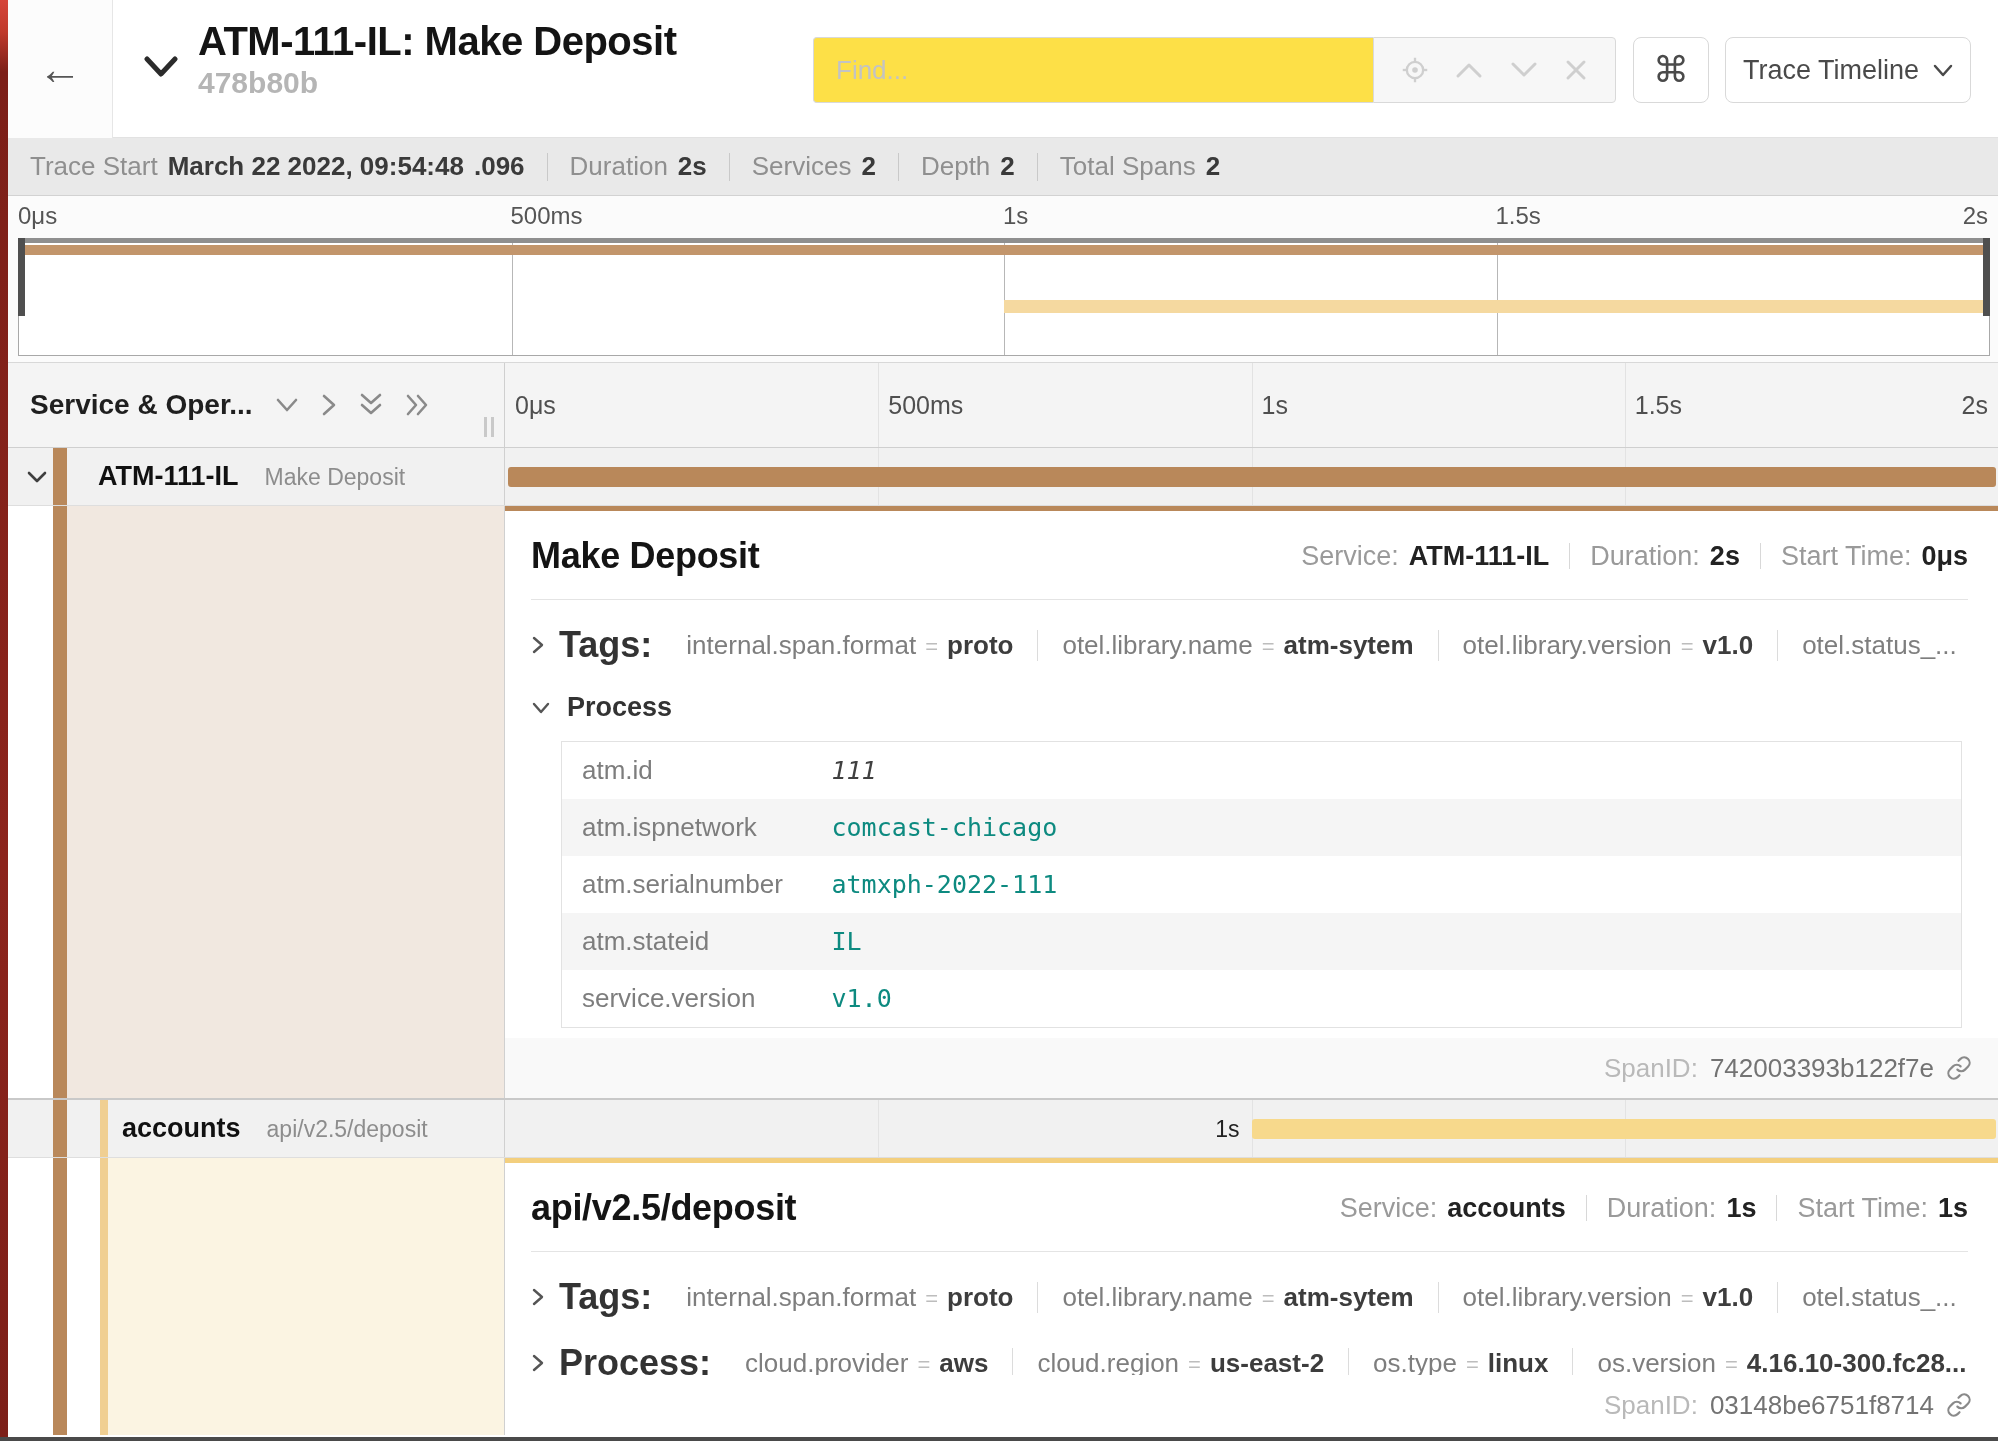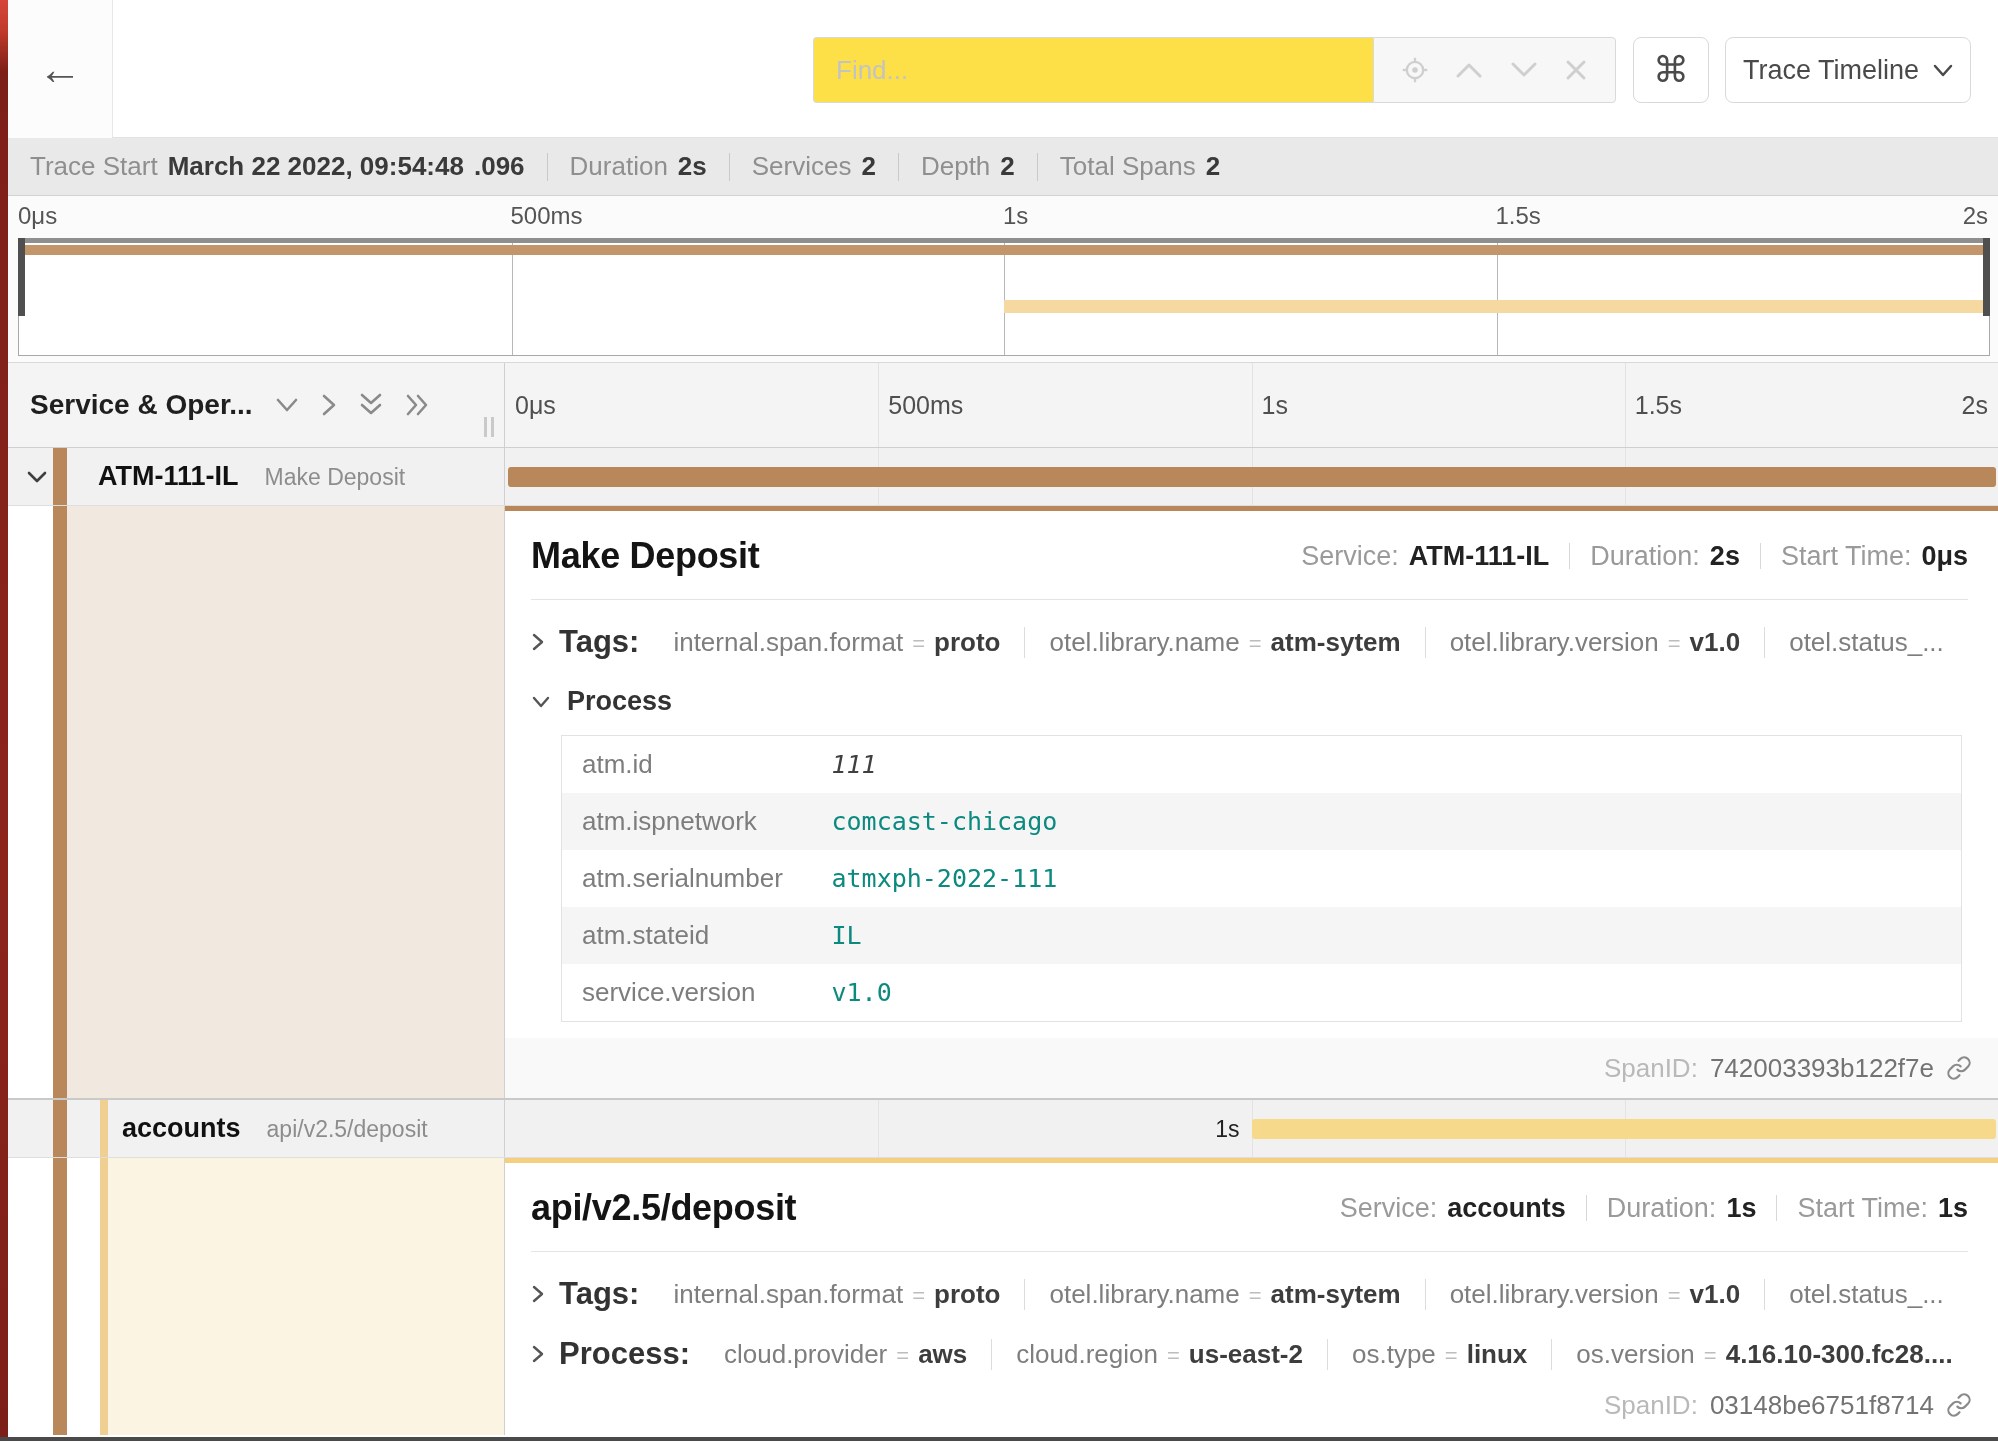--- a/index.html
+++ b/index.html
@@ -105,21 +105,21 @@
   .d-head { display:flex; justify-content:space-between; align-items:center; }
   .d-title { font-size:36px; font-weight:700; color:#141414; letter-spacing:-0.3px; }
   .d-meta { display:flex; align-items:center; font-size:27px; color:#9a9a9a; }
   .d-meta b { color:#222; font-weight:700; margin-left:10px; }
   .d-meta .v-div { height:26px; margin:0 20px; background:#d8d8d8; }
   .d-div { border:none; border-top:1px solid #e4e4e4; margin-top:22px; }
 
   .d-row { display:flex; align-items:center; margin-top:24px; font-size:26px; flex-wrap:nowrap;
     white-space:nowrap; overflow:hidden; }
   .d-row .caret { color:#555; display:flex; flex:none; cursor:pointer; }
-  .d-row .d-label { font-weight:700; color:#333; margin:0 10px 0 14px; font-size:31px; }
+  .d-row .d-label { font-weight:700; color:#333; margin:0 10px 0 14px; font-size:36px; }
   .tag { color:#7e7e7e; padding:0 24px; display:inline-flex; align-items:baseline; }
   .tag + .tag { border-left:1px solid #dcdcdc; }
   .tag .eq::before { content:"="; color:#bdbdbd; margin:0 9px; font-size:22px; }
   .tag .tv { color:#3d3d3d; font-weight:600; }
 
   .proc-head { margin-top:26px; display:flex; align-items:center; gap:16px; font-size:27px;
     font-weight:700; color:#333; }
   .proc-head .caret { color:#555; display:flex; cursor:pointer; }
 
   table.kv { margin:18px 0 0 30px; width:calc(100% - 36px); border-collapse:collapse;
@@ -141,20 +141,31 @@
 </style>
 </head>
 <body>
 
 <div class="app">
   <div class="red-strip"></div>
 
   <div class="app-header">
     <div class="back-col">
       <span>←</span>
+    </div>
+    <div class="title-wrap">
+      <span class="title-chevron">
+        <svg width="34" height="22" viewBox="0 0 34 22" fill="none" stroke="currentColor" stroke-width="5" stroke-linecap="round" stroke-linejoin="round">
+            <polyline points="3,3 17,18 31,3"></polyline>
+          </svg>
+      </span>
+      <div>
+        <h1 class="trace-title">ATM-111-IL: Make Deposit</h1>
+        <div class="trace-id">478b80b</div>
+      </div>
     </div>
 
     <div class="find-group">
       <input class="find-input" type="text" placeholder="Find..." style="">
       <div class="find-addons">
         <span class="addon-icon">
           <svg width="28" height="28" viewBox="0 0 24 24" fill="none" stroke="currentColor" stroke-width="2">
               <circle cx="12" cy="12" r="7"></circle>
               <circle cx="12" cy="12" r="2.4" fill="currentColor" stroke="none"></circle>
               <line x1="12" y1="1.5" x2="12" y2="5"></line>

